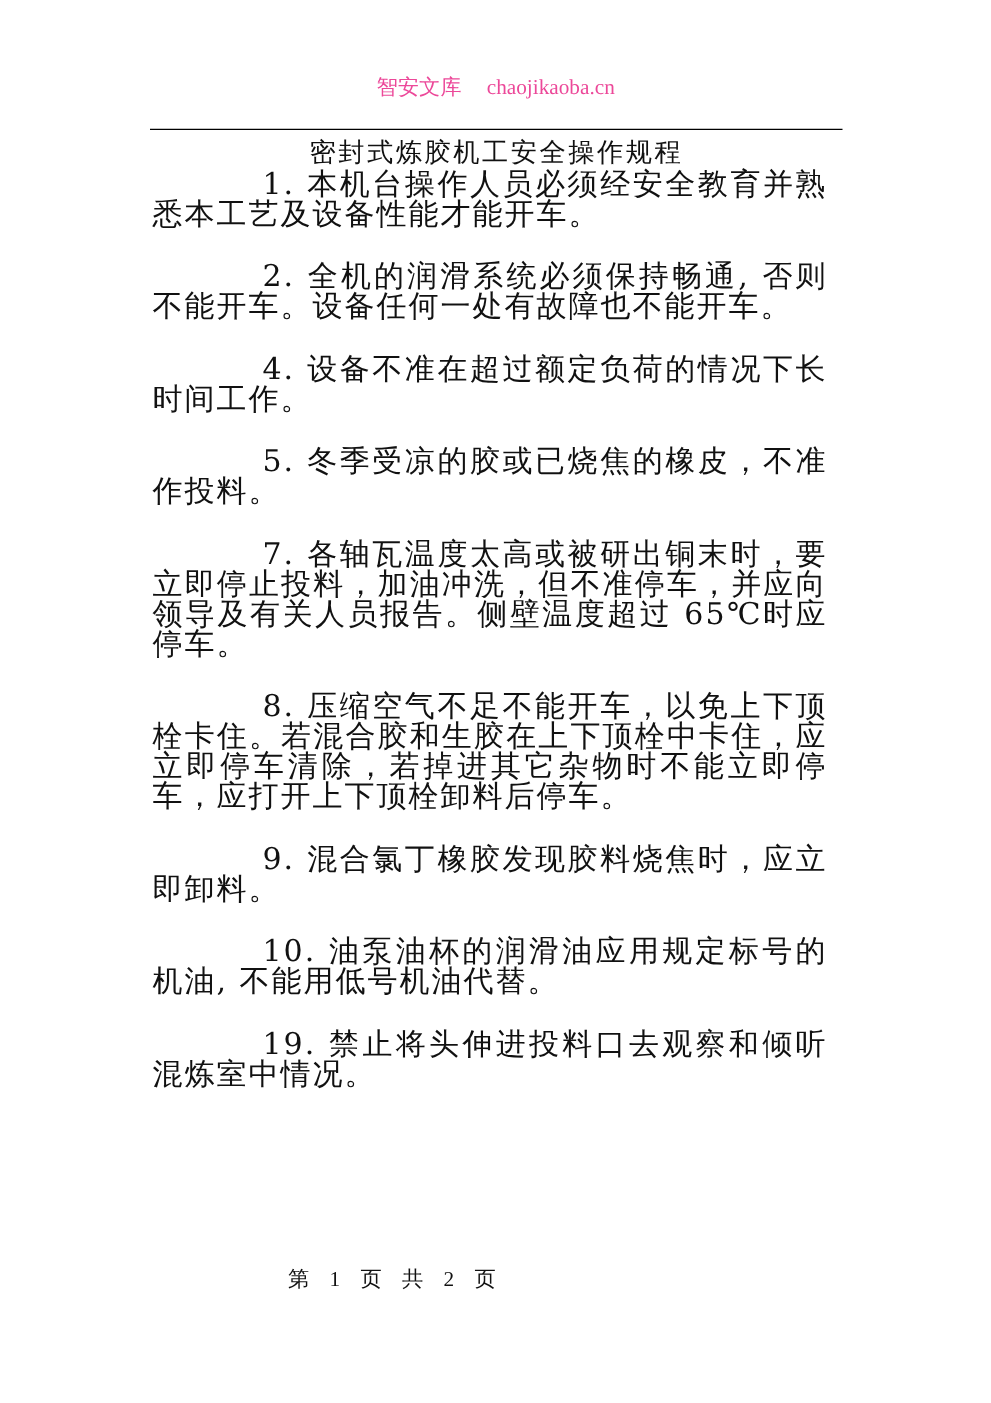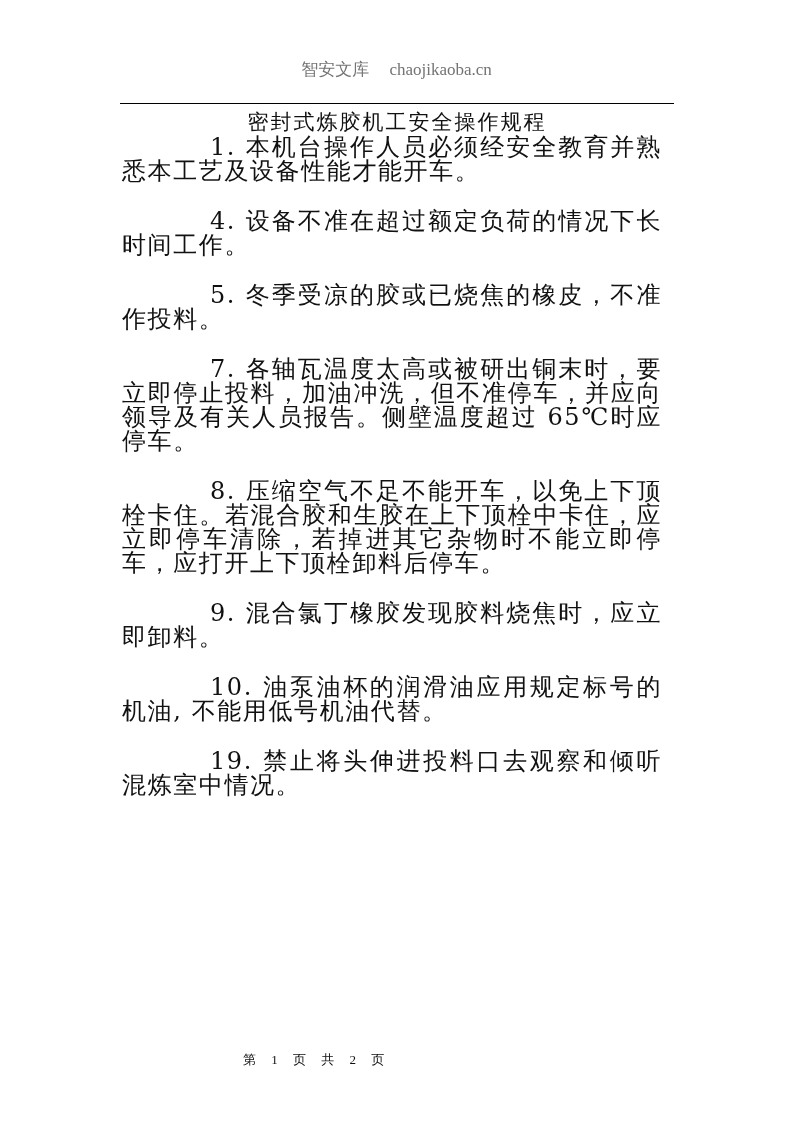--- a/index.html
+++ b/index.html
@@ -1,44 +1,45 @@
 <!DOCTYPE html>
 <html><head>
 <meta charset="utf-8">
 <style>
   html, body { margin: 0; padding: 0; background: #ffffff; }
   body { width: 793px; height: 1122px; position: relative; overflow: hidden;
          font-family: "DejaVu Serif", "Liberation Serif", serif; color: #111; }
   .header { position: absolute; top: 58px; left: 0; width: 793px; text-align: center;
-            font-size: 17px; color: #737373; font-family: "Liberation Serif", serif; }
+            font-size: 17px; color: #ec4899; font-family: "Liberation Serif", serif; }
   .header .site { margin-right: 16px; }
   .rule { position: absolute; top: 103px; left: 120px; width: 554px; height: 1px; background: #000; }
   .title { position: absolute; top: 108px; left: 120px; width: 554px; text-align: center;
            font-size: 21px; letter-spacing: 2px; }
   .body { position: absolute; top: 135px; left: 122px; width: 540px; font-size: 24px;
           line-height: 24px; letter-spacing: 1.6px; }
   .para { margin: 0 0 26px 0; text-indent: 88px; text-align: justify; }
   .footer { position: absolute; top: 1012px; left: 0; width: 627px; text-align: center;
-            font-size: 13px; font-family: "Liberation Serif", serif; word-spacing: 6px; margin-top: 39px; }
+            font-size: 17px; font-family: "Liberation Serif", serif; word-spacing: 6px; }
   .footer span { margin: 0 3px; }
 </style>
 </head>
 <body>
 
 <div class="header">
   <span class="site">智安文库</span>
   <span>chaojikaoba.cn</span>
 </div>
 
 <div class="rule"></div>
 
 <div class="title">密封式炼胶机工安全操作规程</div>
 
 <div class="body">
   <p class="para">1. 本机台操作人员必须经安全教育并熟悉本工艺及设备性能才能开车。</p>
+  <p class="para">2. 全机的润滑系统必须保持畅通, 否则不能开车。设备任何一处有故障也不能开车。</p>
   <p class="para">4. 设备不准在超过额定负荷的情况下长时间工作。</p>
   <p class="para">5. 冬季受凉的胶或已烧焦的橡皮，不准作投料。</p>
   <p class="para">7. 各轴瓦温度太高或被研出铜末时，要立即停止投料，加油冲洗，但不准停车，并应向领导及有关人员报告。侧壁温度超过 65℃时应停车。</p>
   <p class="para">8. 压缩空气不足不能开车，以免上下顶栓卡住。若混合胶和生胶在上下顶栓中卡住，应立即停车清除，若掉进其它杂物时不能立即停车，应打开上下顶栓卸料后停车。</p>
   <p class="para">9. 混合氯丁橡胶发现胶料烧焦时，应立即卸料。</p>
   <p class="para">10. 油泵油杯的润滑油应用规定标号的机油, 不能用低号机油代替。</p>
   <p class="para">19. 禁止将头伸进投料口去观察和倾听混炼室中情况。</p>
 </div>
 
 <div class="footer">

